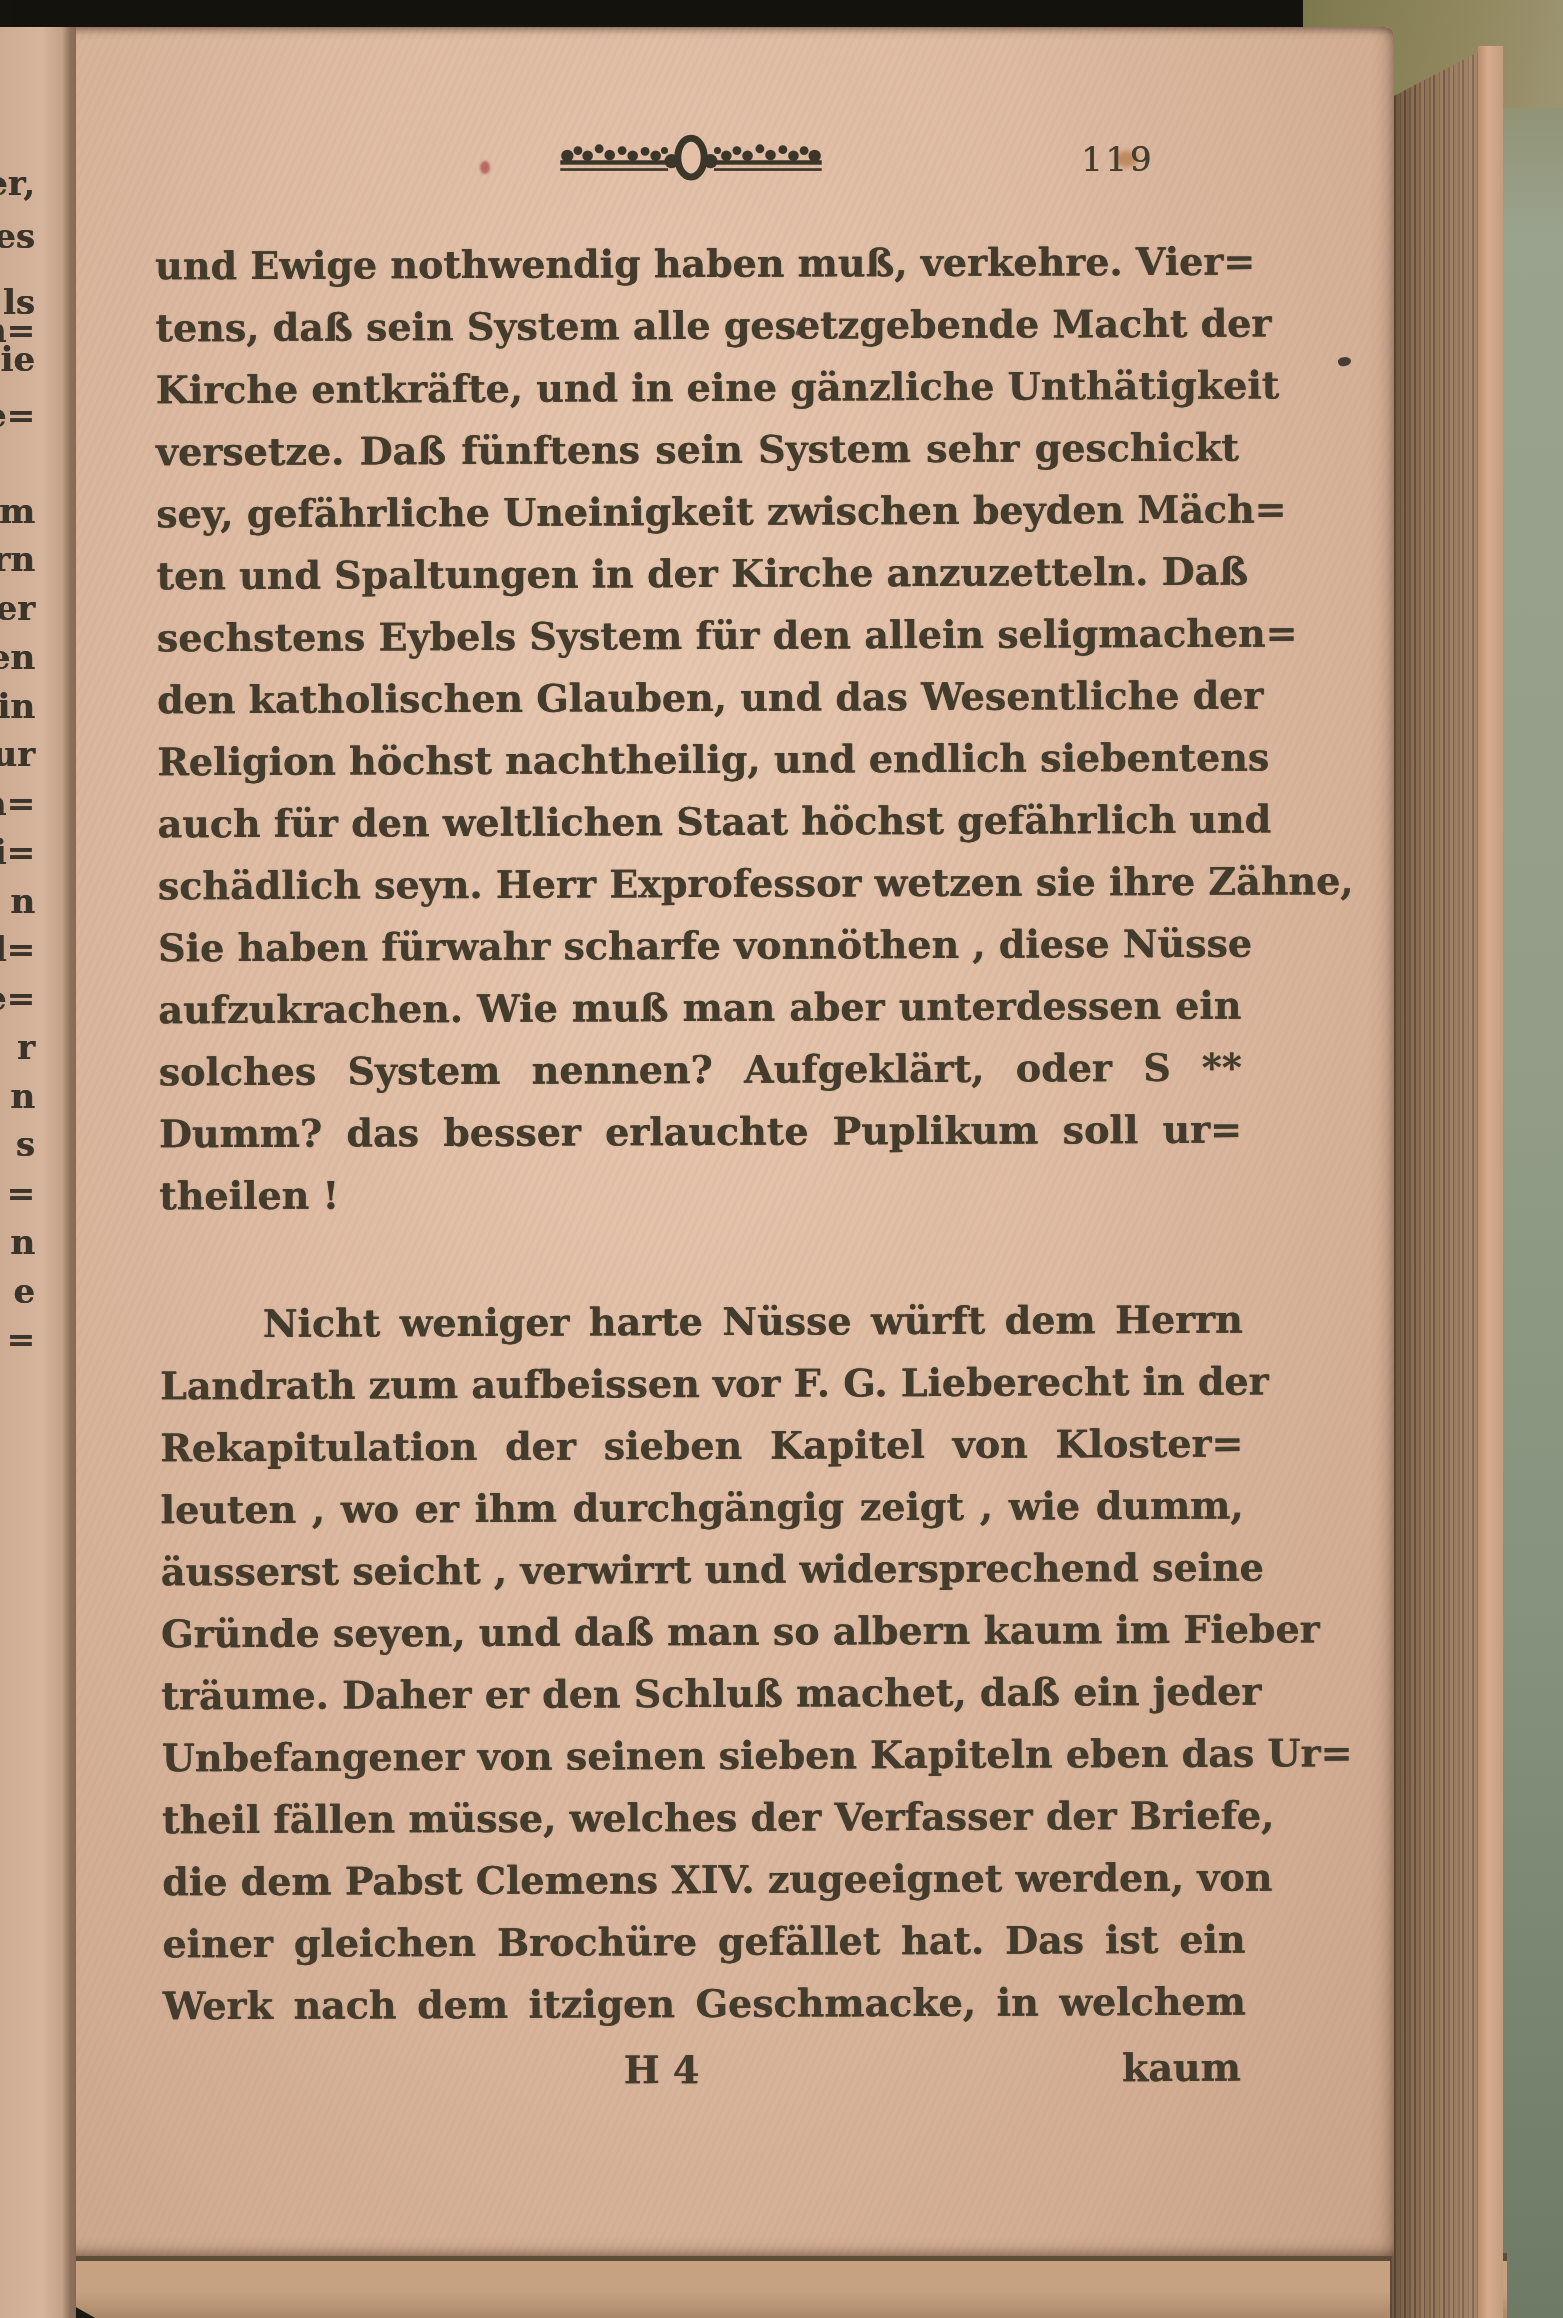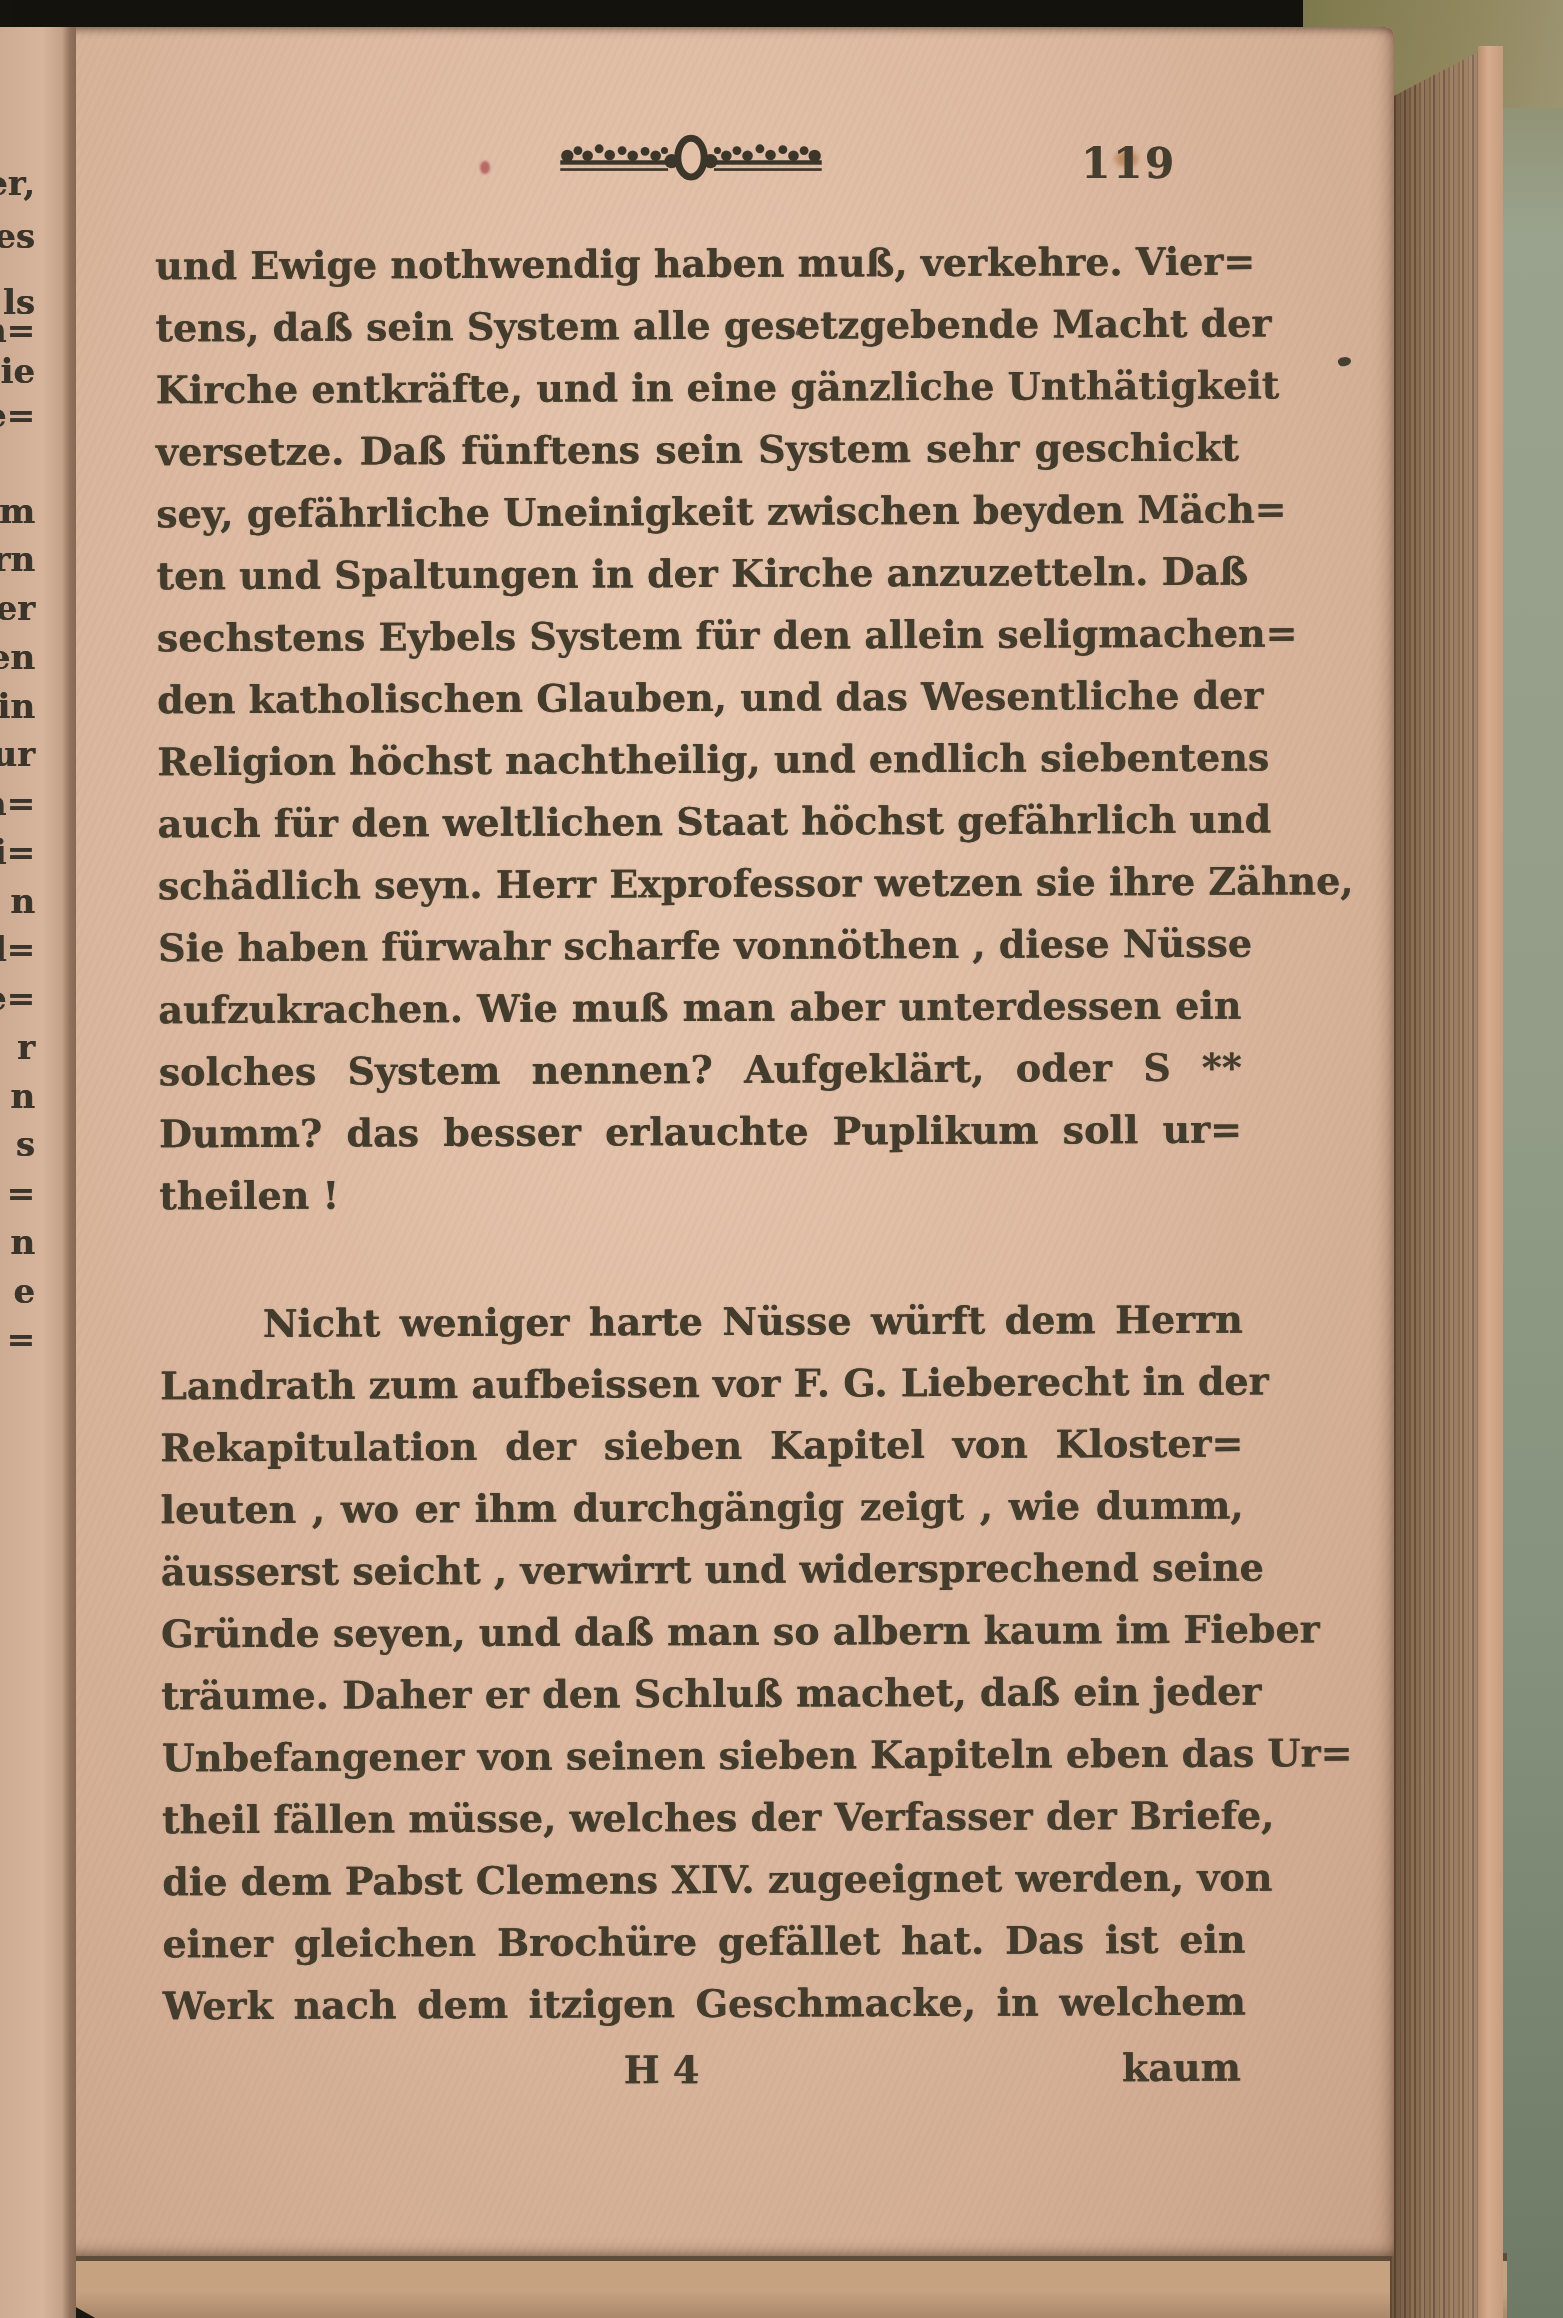--- a/index.html
+++ b/index.html
@@ -40,21 +40,21 @@
         repeating-linear-gradient(115deg,rgba(158,118,88,.05) 0 2.7px,rgba(0,0,0,0) 2.7px 7px),
         radial-gradient(ellipse at 45% 32%,#e8c8b1 0%,#ddbaa2 45%,#d3ae95 76%,#c8a289 100%);
       border-radius:7px 8.9px 0 0;
       box-shadow:inset 0 6.2px 8.9px -4.4px rgba(45,32,20,.55),
                  inset -12.4px 0 17.7px -9.7px rgba(92,62,42,.5),
                  inset 0 -10.6px 14px -8px rgba(72,50,34,.55),
                  inset 8.9px 0 14px -8.9px rgba(92,62,42,.35);}
 
   .ornament{position:absolute;left:496px;top:105px;width:266px;height:53px;}
   .page-number{position:absolute;left:1019px;top:112px;width:177px;
-      font-size:42px;font-weight:bold;color:#453d2d;letter-spacing:2.7px;
+      font-size:34px;font-weight:normal;color:#453d2d;letter-spacing:2.7px;
       text-shadow:0.5px 0 0 #514836;}
 
   .textblock{position:absolute;left:97px;top:206px;width:1083px;transform:rotate(-0.25deg);
       color:#433b2b;font-size:38px;font-weight:bold;
       text-shadow:0.4px 0 0 rgba(74,64,46,.85), 0 0 1.8px rgba(74,64,46,.25);}
   .textline{height:62px;line-height:62px;white-space:nowrap;
       text-align:justify;text-align-last:justify;overflow:visible;}
   .textline.align-left{text-align-last:left;}
   .textline.indent{padding-left:103px;}
   .para2{margin-top:66px;}
@@ -85,21 +85,21 @@
   <div class="bottom-stack"></div>
   <div class="bottom-wedge"></div>
   <div class="left-dark-sliver"></div>
 
   <div class="left-strip">
     <div>
         <div class="fragment" style="top: 136px;">er,</div>
         <div class="fragment" style="top: 189px;">es</div>
         <div class="fragment" style="top: 255px;">ls</div>
         <div class="fragment" style="top: 283px;">n=</div>
-        <div class="fragment" style="top: 324px; text-align: right;">ie</div>
+        <div class="fragment" style="top: 312px; text-align: right;">ie</div>
         <div class="fragment" style="top: 368px;">ge=</div>
         <div class="fragment" style="top: 464px;">m</div>
         <div class="fragment" style="top: 512px;">rn</div>
         <div class="fragment" style="top: 561px;">er</div>
         <div class="fragment" style="top: 610px;">en</div>
         <div class="fragment" style="top: 659px;">in</div>
         <div class="fragment" style="top: 707px;">ur</div>
         <div class="fragment" style="top: 756px;">a=</div>
         <div class="fragment" style="top: 805px;">i=</div>
         <div class="fragment" style="top: 854px;">n</div>

